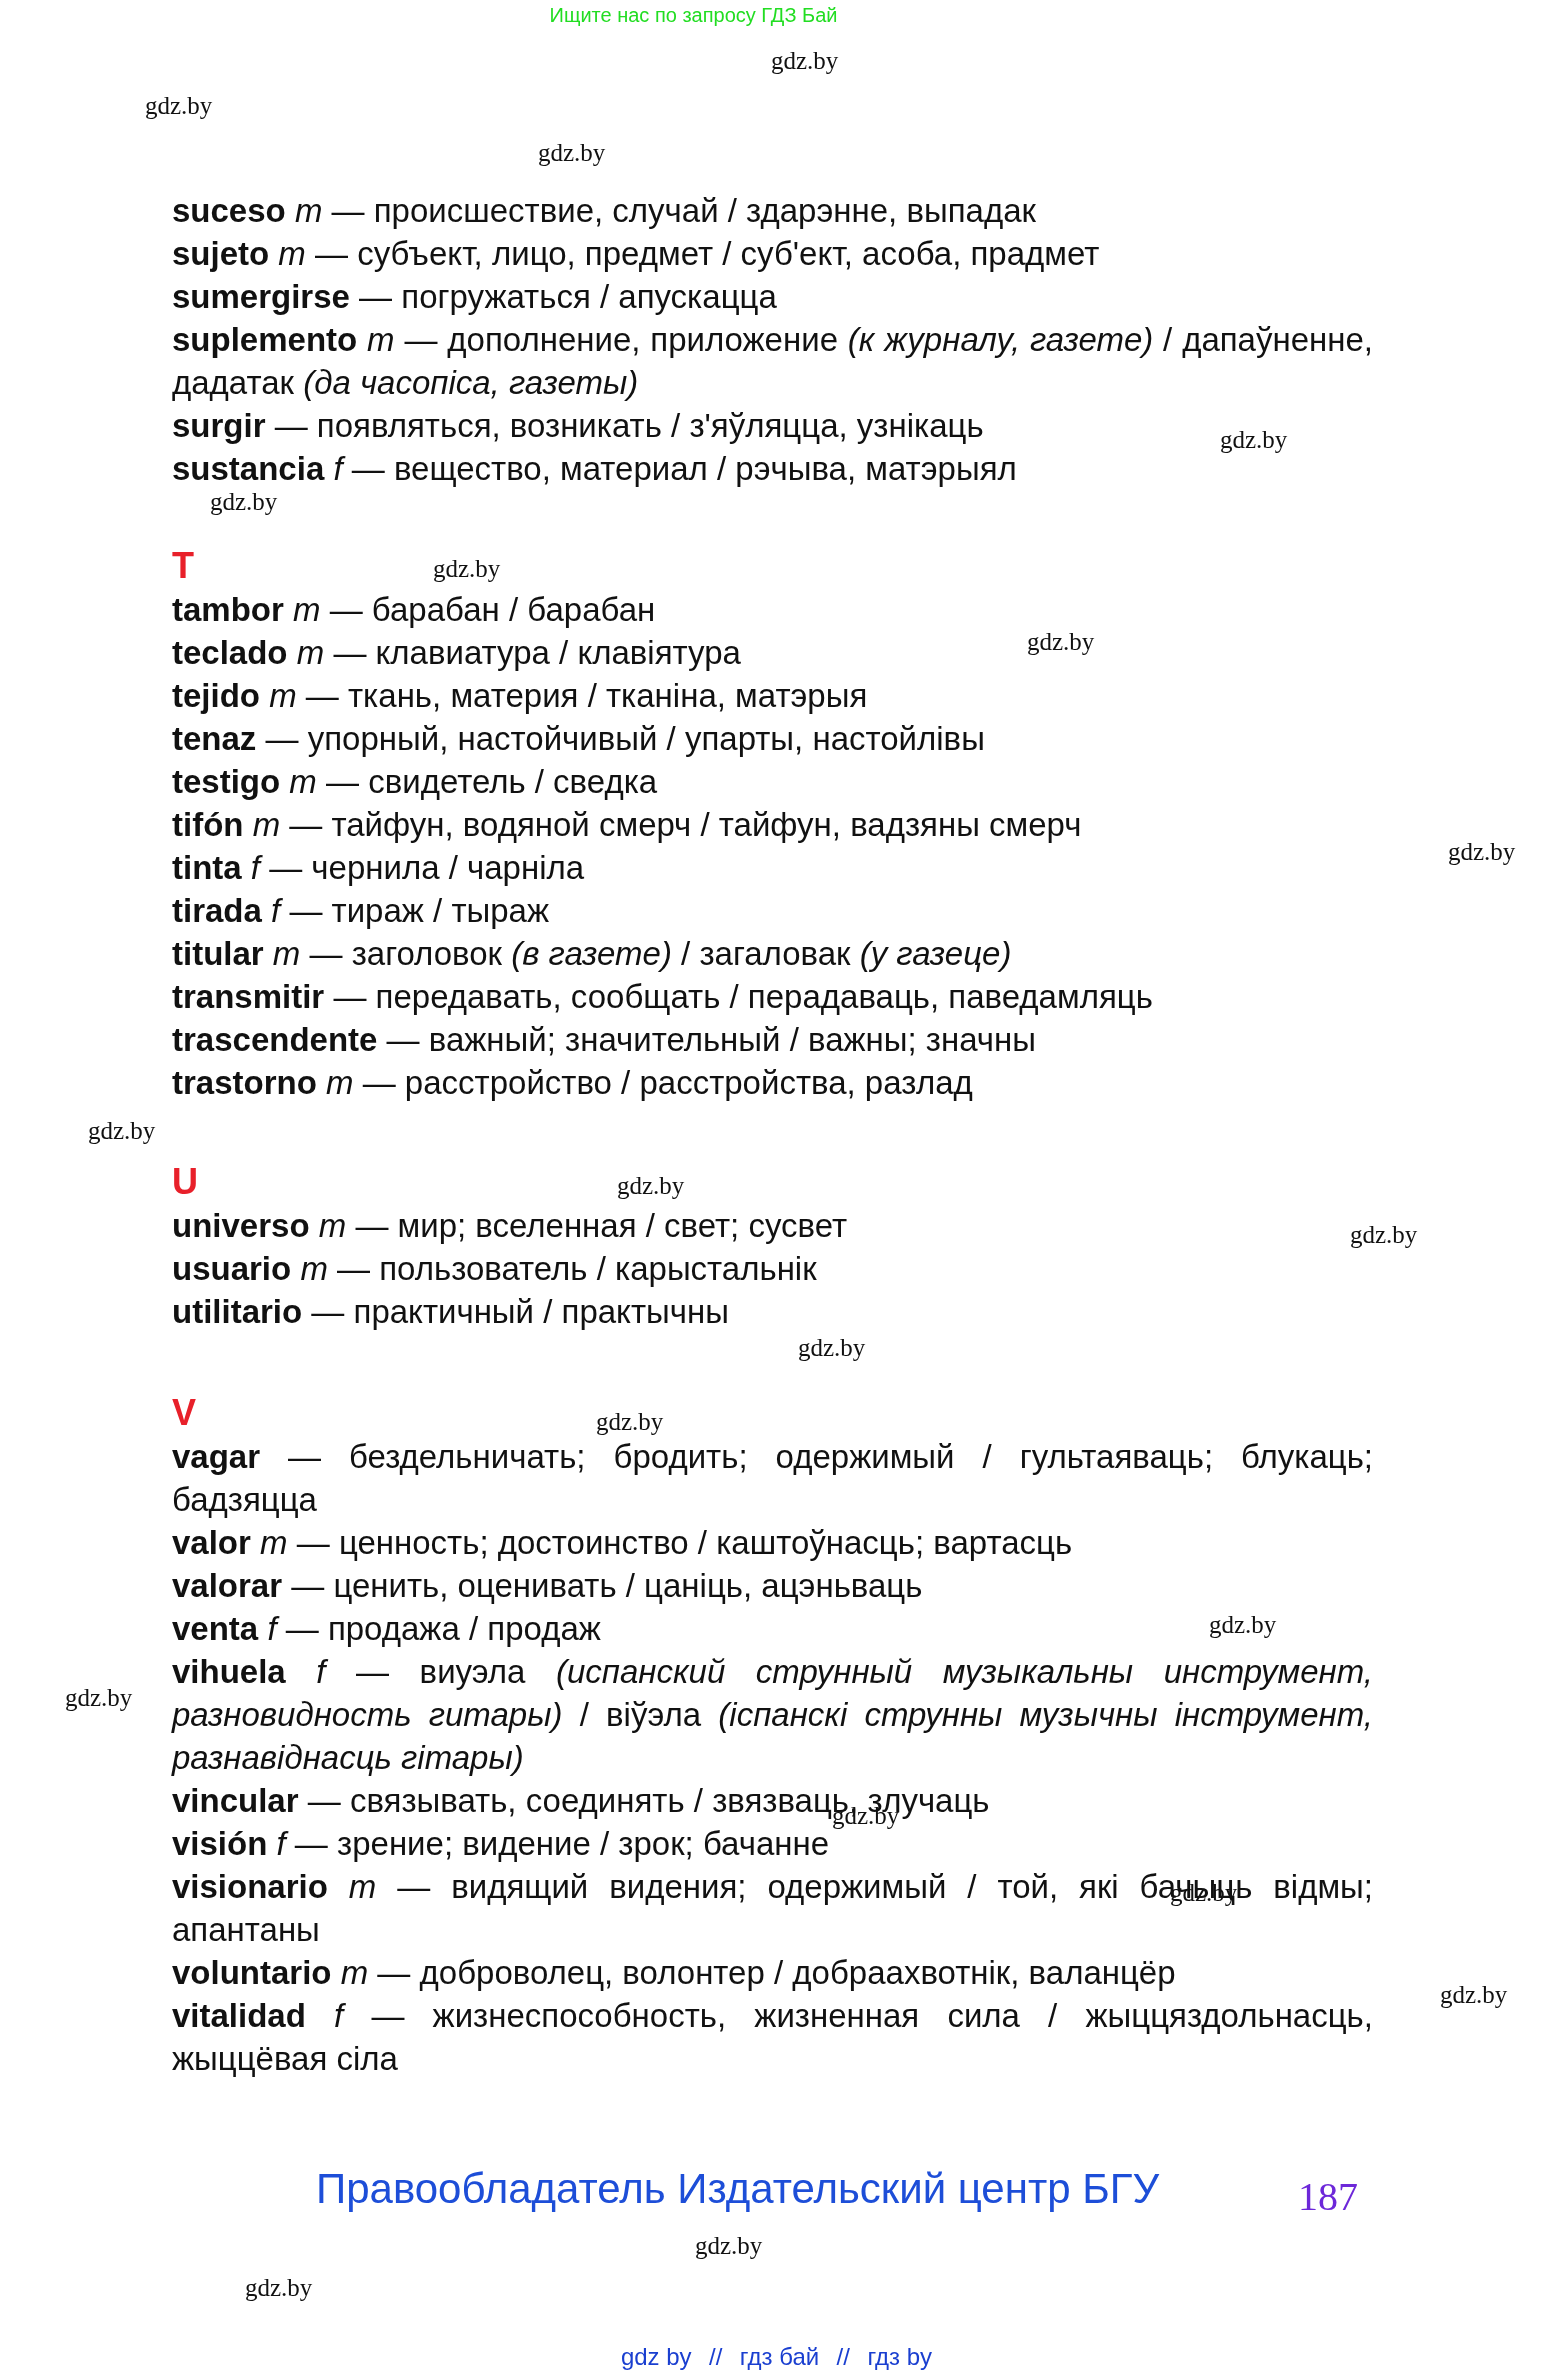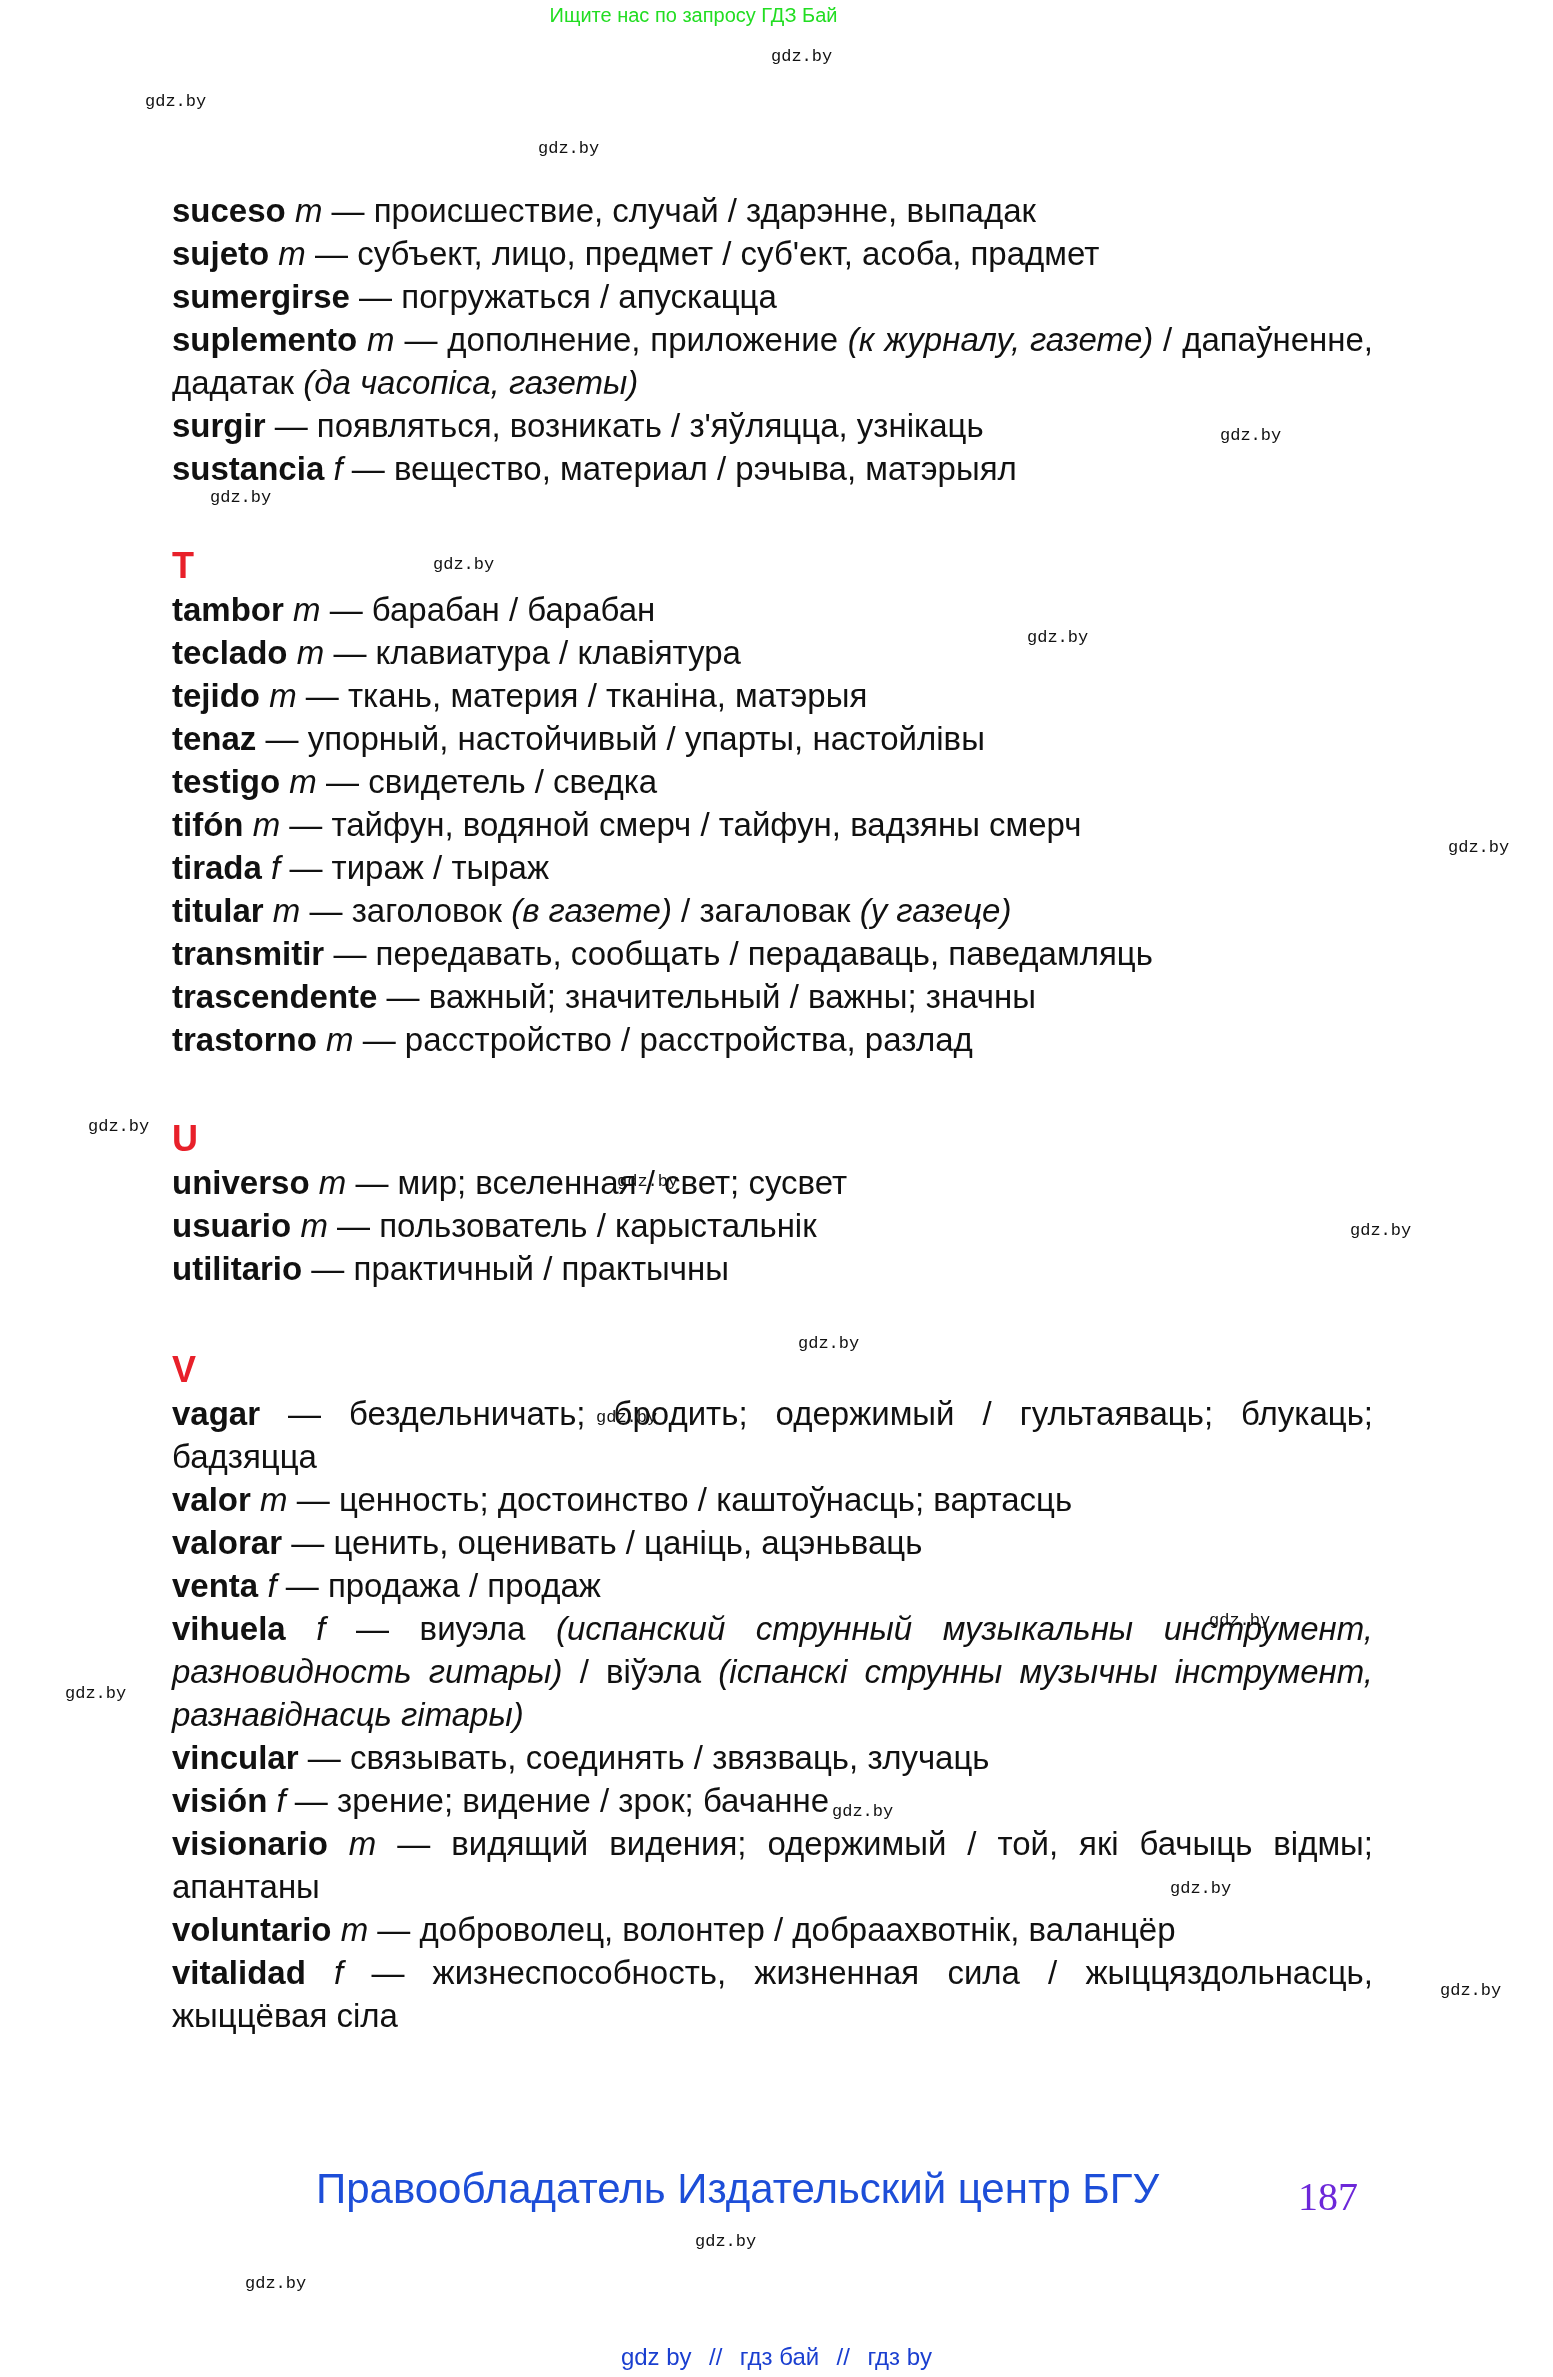--- a/index.html
+++ b/index.html
@@ -1,20 +1,20 @@
 <!DOCTYPE html>
 <html style="font-size:14.5px"><head>
 <meta charset="utf-8">
 <style>
   html, body { margin:0; padding:0; background:#ffffff; }
   body { width:1553px; height:2377px; position:relative; overflow:hidden;
          font-family:"Liberation Sans", sans-serif; color:#111; }
   .banner { position:absolute; top:3.6px; left:0; width:1387px; text-align:center;
             font-size:20px; color:#22dd22; }
-  .wm { position:absolute; font-size:17px; color:#111; font-family:Liberation Mono, monospace; }
+  .wm { position:absolute; font-size:25px; color:#111; font-family:Liberation Serif, serif; }
   .content { position:absolute; left:172px; top:189px; width:1201px; }
   .entry { font-size:33px; line-height:43px; margin:0; }
   .entry b { font-weight:bold; }
   .entry i { font-style:italic; }
   .letter { color:#e8202a; font-weight:bold; font-size:36px; line-height:44px; margin:0; }
   .sec-t { margin-top:54px; }
   .sec-u { margin-top:56px; }
   .sec-v { margin-top:58px; }
   .justify { text-align:justify; }
   .footer-copy { position:absolute; left:316px; top:2165px; font-size:42px; color:#1d4ed8; }
@@ -63,20 +63,21 @@
     </div>
 
   <div class="letter sec-t">T</div>
   <div id="sec-t">
       <p class="entry justify"><b>tambor</b> <i>m</i><span> — барабан / барабан</span></p>
       <p class="entry justify"><b>teclado</b> <i>m</i><span> — клавиатура / клавіятура</span></p>
       <p class="entry justify"><b>tejido</b> <i>m</i><span> — ткань, материя / тканіна, матэрыя</span></p>
       <p class="entry justify"><b>tenaz</b><span> — упорный, настойчивый / упарты, настойлівы</span></p>
       <p class="entry justify"><b>testigo</b> <i>m</i><span> — свидетель / сведка</span></p>
       <p class="entry justify"><b>tifón</b> <i>m</i><span> — тайфун, водяной смерч / тайфун, вадзяны смерч</span></p>
+      <p class="entry justify"><b>tinta</b> <i>f</i><span> — чернила / чарніла</span></p>
       <p class="entry justify"><b>tirada</b> <i>f</i><span> — тираж / тыраж</span></p>
       <p class="entry justify"><b>titular</b> <i>m</i><span> — заголовок </span><i>(в газете)</i><span> / загаловак </span><i>(у газеце)</i></p>
       <p class="entry justify"><b>transmitir</b><span> — передавать, сообщать / перадаваць, паведамляць</span></p>
       <p class="entry justify"><b>trascendente</b><span> — важный; значительный / важны; значны</span></p>
       <p class="entry justify"><b>trastorno</b> <i>m</i><span> — расстройство / расстройства, разлад</span></p>
     </div>
 
   <div class="letter sec-u">U</div>
   <div id="sec-u">
       <p class="entry justify"><b>universo</b> <i>m</i><span> — мир; вселенная / свет; сусвет</span></p>

